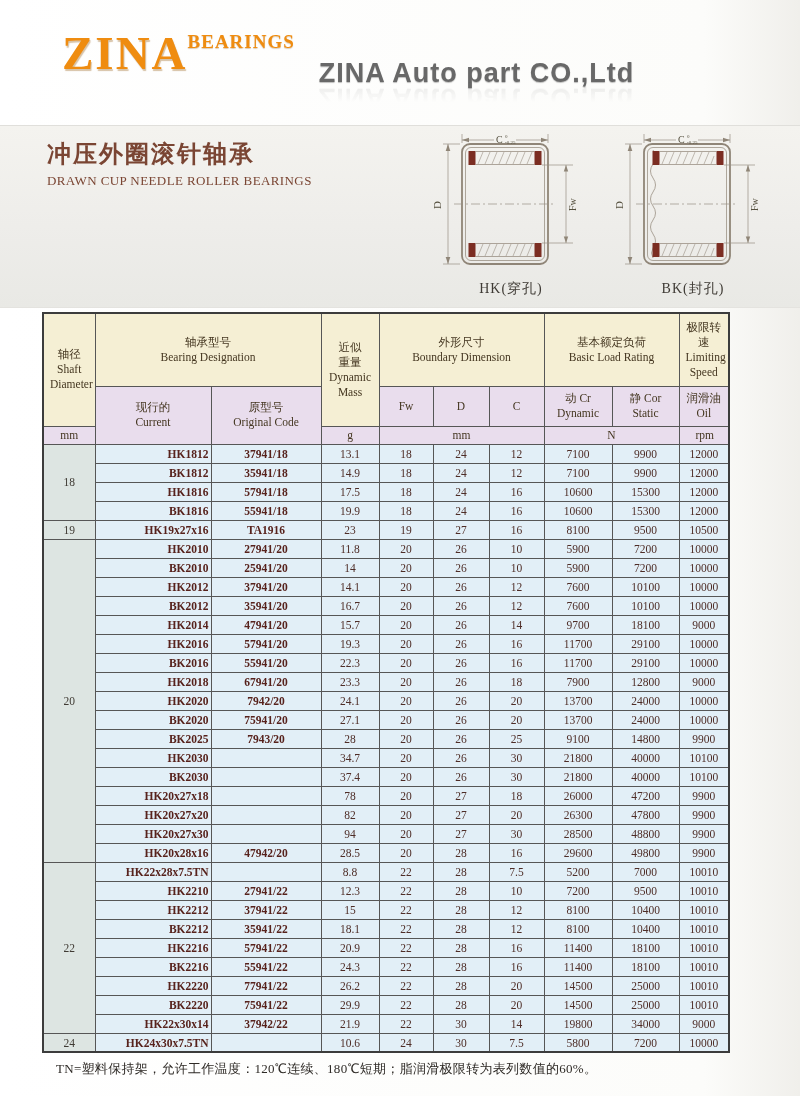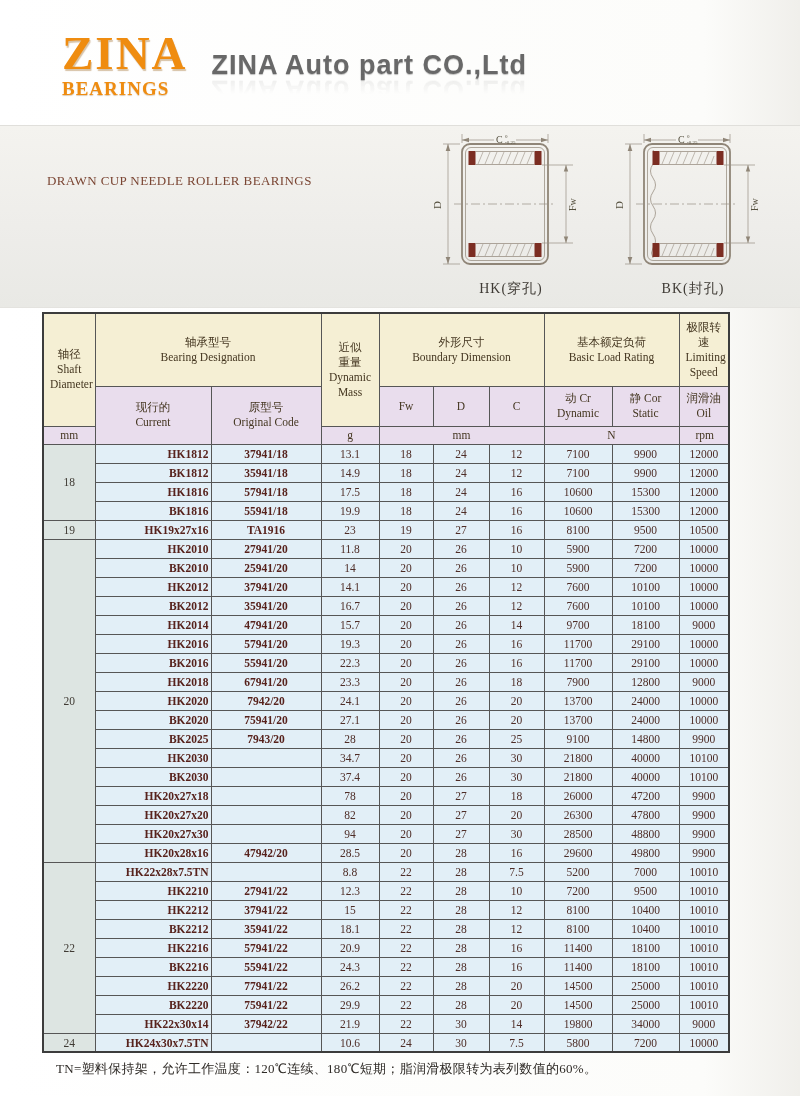--- a/index.html
+++ b/index.html
@@ -7,32 +7,32 @@
   .page {
     position: relative;
     width: 800px; height: 1096px;
     background: linear-gradient(90deg, #ffffff 0%, #fcfcfa 88%, #f0efeb 100%);
     font-family: "Liberation Serif", serif;
     overflow: hidden;
   }
 
   
   .top-header { position: absolute; top: 30px; left: 62px; display: flex; align-items: flex-start; }
-  .logo-block { display: flex; flex-direction: column; line-height: 1; }
+  .logo-block { display: flex; line-height: 1; }
   .logo-zina {
     font-family: "Liberation Serif", serif;
     font-size: 47px; font-weight: bold; letter-spacing: 2px;
     color: #ef8c10; text-shadow: 1px 2px 1px rgba(140,80,0,.35);
   }
   .logo-bearings {
     font-family: "Liberation Serif", serif;
     font-size: 19px; font-weight: bold; letter-spacing: 1px;
     color: #ef8c10; margin-top: 2px; text-shadow: 0 1px 1px rgba(140,80,0,.3);
   }
-  .company-wrap { margin-left: 24px; margin-top: 20px; }
+  .company-wrap { margin-left: 24px; margin-top: 28px; }
   .company {
     font-family: "Liberation Sans", sans-serif;
     font-size: 27px; font-weight: bold; color: #686868; letter-spacing: 1px;
     text-shadow: 0 1px 1px rgba(0,0,0,.25);
   }
   .company.reflect {
     transform: scaleY(-1); opacity: .15; margin-top: -7px;
     -webkit-mask-image: linear-gradient(180deg, transparent 35%, #000 100%);
             mask-image: linear-gradient(180deg, transparent 35%, #000 100%);
   }
@@ -92,20 +92,21 @@
       <span class="logo-zina">ZINA</span>
       <span class="logo-bearings">BEARINGS</span>
     </div>
     <div class="company-wrap">
       <div class="company">ZINA Auto part CO.,Ltd</div>
       <div class="company reflect">ZINA Auto part CO.,Ltd</div>
     </div>
   </div>
 
   <div class="banner">
+    <div class="sec-title">冲压外圈滚针轴承</div>
     <div class="sec-subtitle">DRAWN CUP NEEDLE ROLLER BEARINGS</div>
 
     <div class="diagrams">
 
       <div class="diagram">
         <svg width="158" height="150" viewBox="0 0 158 150">
 
           <rect class="dline" x="30" y="12" width="86" height="120" rx="8" stroke-width="1.8"></rect>
           <rect class="dline" x="33.5" y="15.5" width="79" height="113" rx="5.5" stroke-width="0.7"></rect>
 

